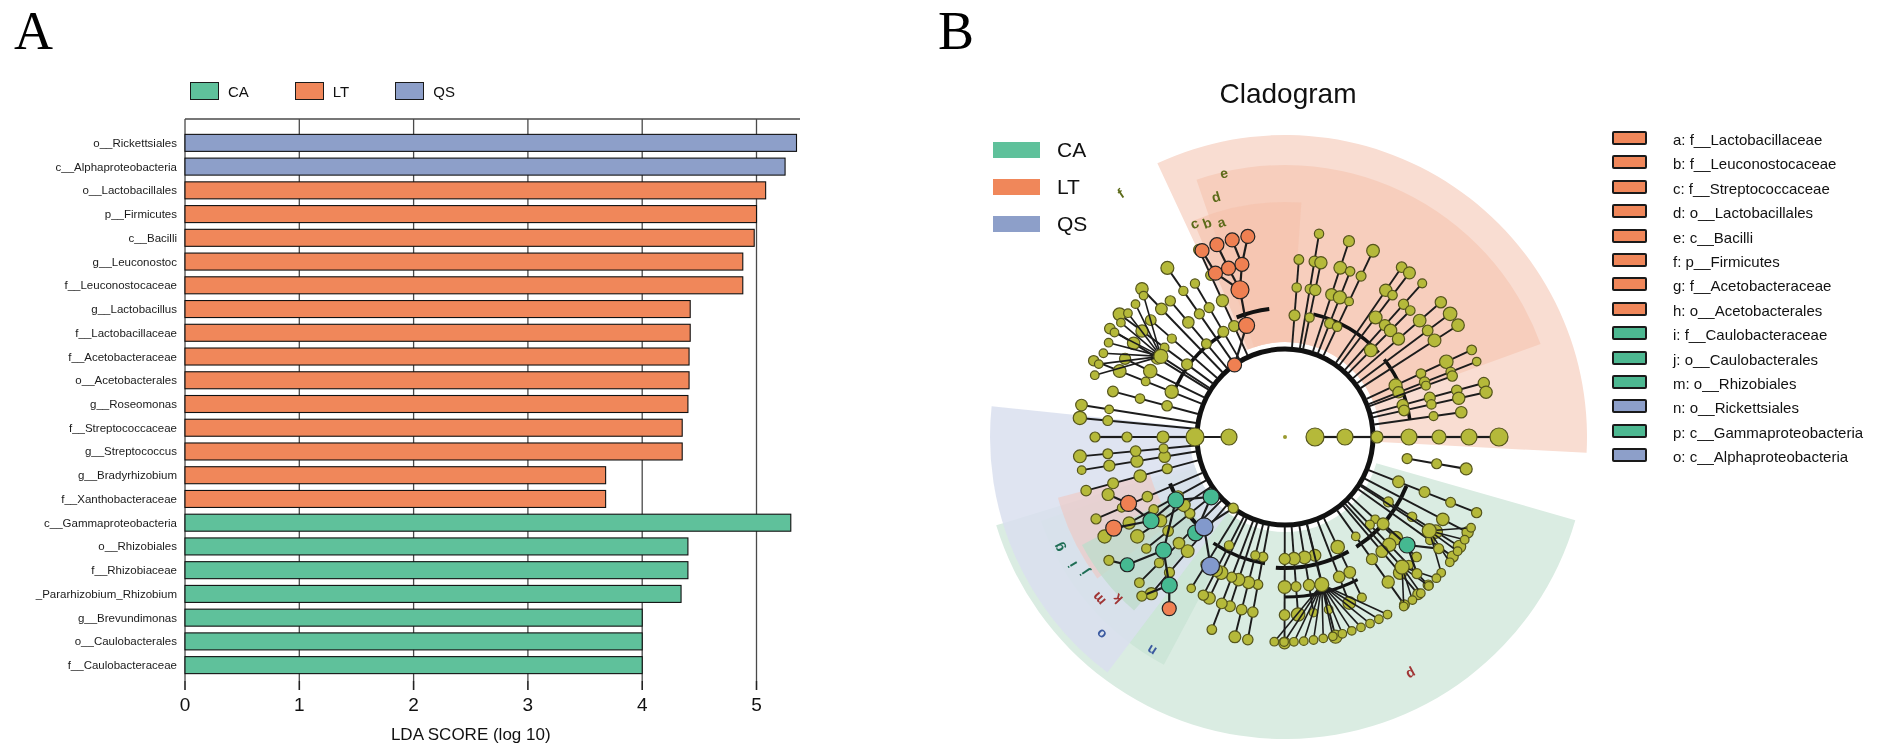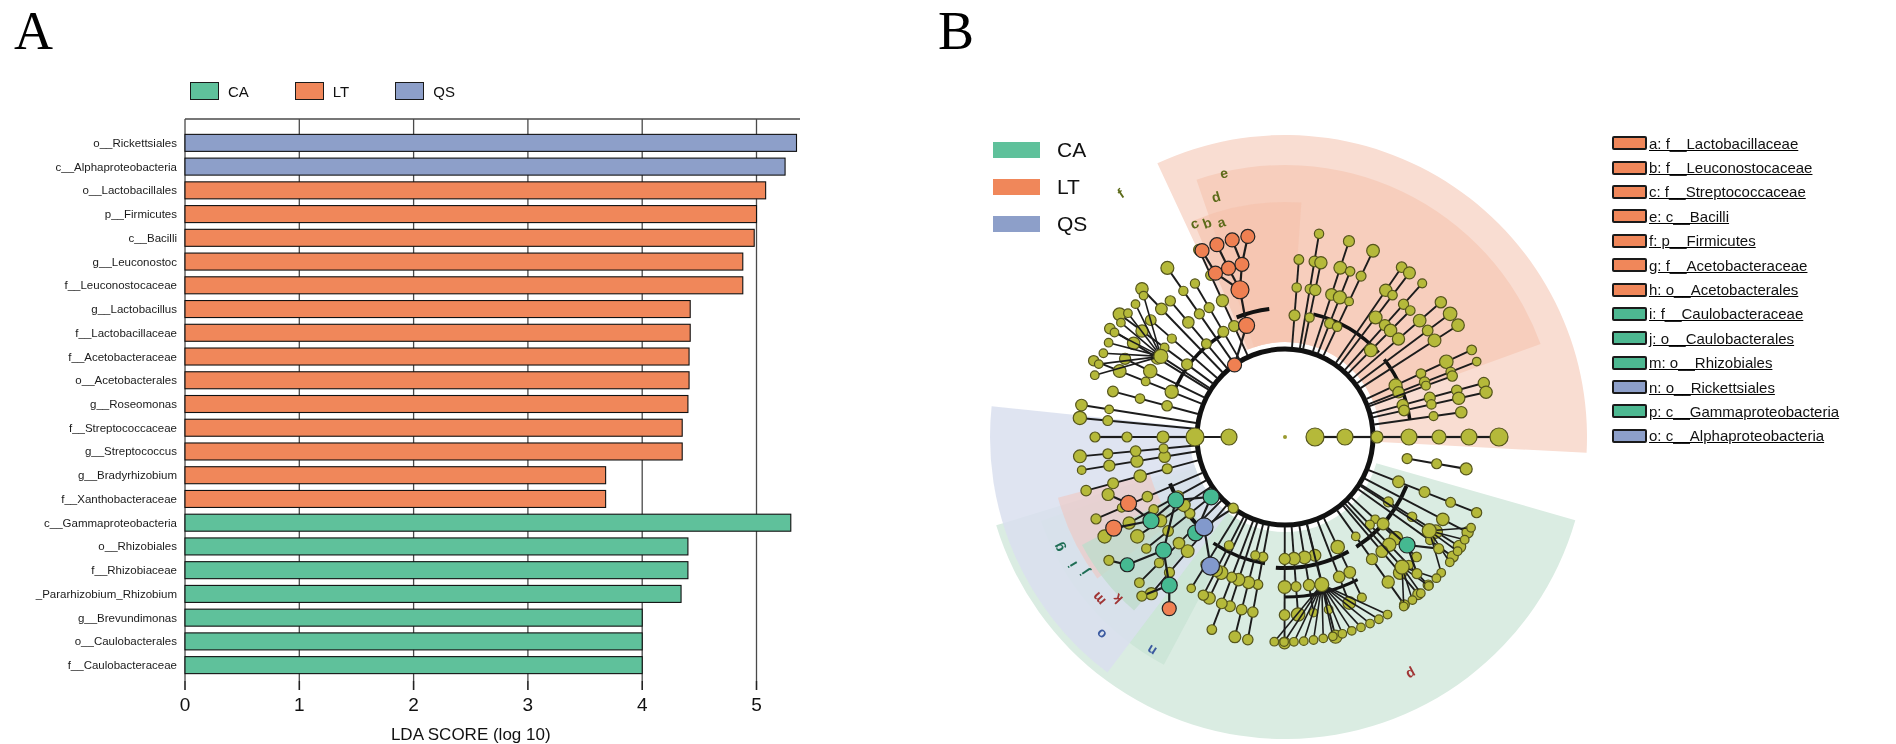--- a/index.html
+++ b/index.html
@@ -12,21 +12,21 @@
                font-size:28px;color:#111;}
   #legend-a{position:absolute;left:190px;top:82px;display:flex;gap:46px;}
   .leg-a-item{display:flex;align-items:center;gap:9px;}
   .leg-a-swatch{width:27px;height:16px;border:1.6px solid #1a1a1a;}
   .leg-a-label{font-size:15px;color:#111;}
   #legend-b{position:absolute;left:993px;top:138px;display:flex;flex-direction:column;gap:13px;}
   .leg-b-item{display:flex;align-items:center;gap:17px;}
   .leg-b-swatch{width:47px;height:16px;}
   .leg-b-label{font-size:21px;color:#111;}
   #key-b{position:absolute;left:1612px;top:131px;display:flex;flex-direction:column;}
-  .key-item{display:flex;align-items:center;gap:2px;height:24.4px;text-decoration:underline;}
+  .key-item{display:flex;align-items:flex-start;gap:26px;height:24.4px;}
   .key-swatch{width:35px;height:14px;border:2px solid #1a1a1a;border-radius:2px;box-sizing:border-box;}
   .key-label{font-size:15px;color:#111;white-space:nowrap;}
   svg{position:absolute;left:0;top:0;}
 </style>
 </head>
 <body>
 
 <div class="canvas">
   <svg id="fig-svg" width="1896" height="744" viewBox="0 0 1896 744">
     <g id="clado-g">
@@ -552,20 +552,21 @@
       <div class="leg-a-item">
         <span class="leg-a-swatch" style="background: rgb(240, 135, 90);"></span>
         <span class="leg-a-label">LT</span>
       </div>
       <div class="leg-a-item">
         <span class="leg-a-swatch" style="background: rgb(141, 159, 201);"></span>
         <span class="leg-a-label">QS</span>
       </div>
     </div>
 
+  <div id="clado-title">Cladogram</div>
 
   <div id="legend-b">
       <div class="leg-b-item">
         <span class="leg-b-swatch" style="background: rgb(95, 193, 155);"></span>
         <span class="leg-b-label">CA</span>
       </div>
       <div class="leg-b-item">
         <span class="leg-b-swatch" style="background: rgb(240, 135, 90);"></span>
         <span class="leg-b-label">LT</span>
       </div>
@@ -583,20 +584,24 @@
       <div class="key-item">
         <span class="key-swatch" style="background: rgb(240, 135, 90);"></span>
         <span class="key-label">b: f__Leuconostocaceae</span>
       </div>
       <div class="key-item">
         <span class="key-swatch" style="background: rgb(240, 135, 90);"></span>
         <span class="key-label">c: f__Streptococcaceae</span>
       </div>
       <div class="key-item">
         <span class="key-swatch" style="background: rgb(240, 135, 90);"></span>
+        <span class="key-label">d: o__Lactobacillales</span>
+      </div>
+      <div class="key-item">
+        <span class="key-swatch" style="background: rgb(240, 135, 90);"></span>
         <span class="key-label">e: c__Bacilli</span>
       </div>
       <div class="key-item">
         <span class="key-swatch" style="background: rgb(240, 135, 90);"></span>
         <span class="key-label">f: p__Firmicutes</span>
       </div>
       <div class="key-item">
         <span class="key-swatch" style="background: rgb(240, 135, 90);"></span>
         <span class="key-label">g: f__Acetobacteraceae</span>
       </div>

